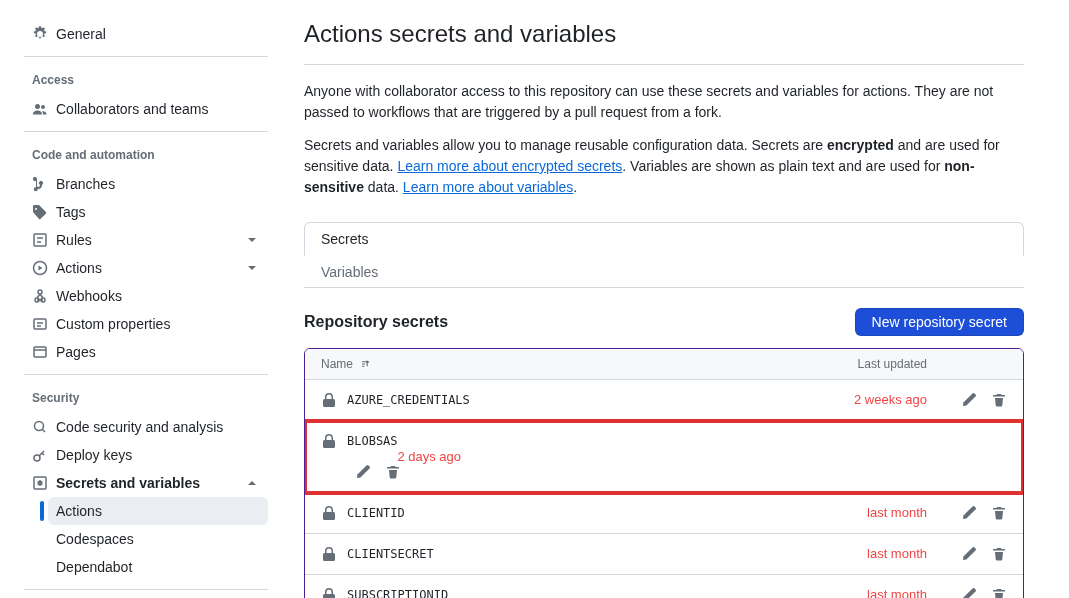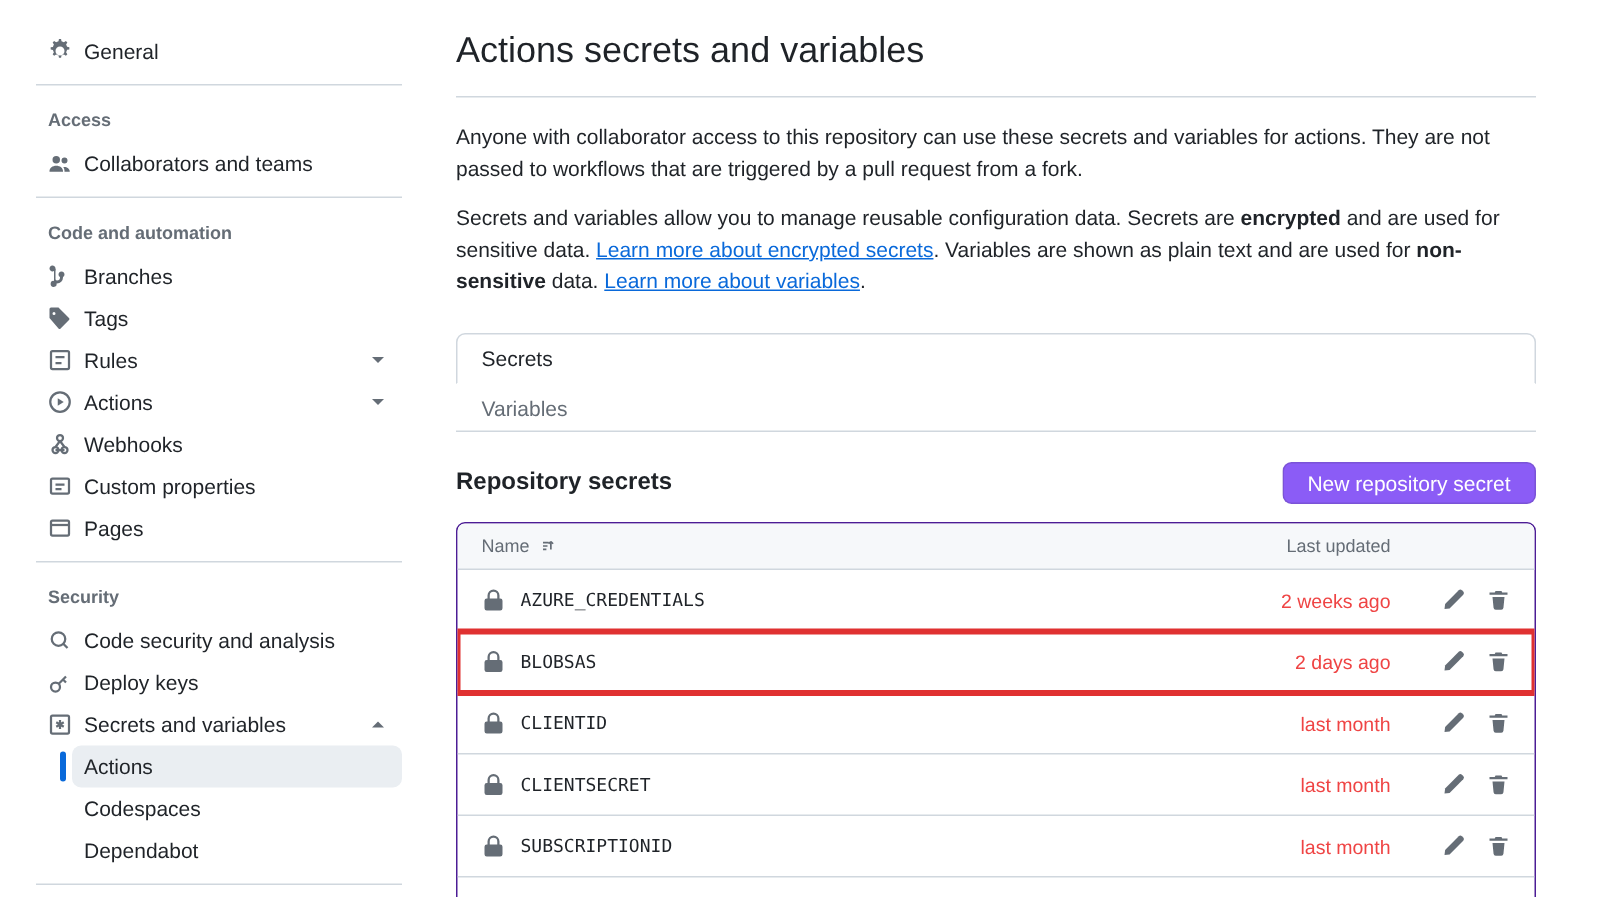--- a/index.html
+++ b/index.html
@@ -38,21 +38,21 @@
       align-items: center;
       justify-content: center;
       color: #656d76;
     }
     .nav-item .label { flex: 1; }
     .nav-item .chev {
       color: #656d76;
       width: 16px;
       height: 16px;
     }
-    .nav-item.bold .label { font-weight: 400; }
+    .nav-item.bold .label { font-weight: 700; }
     .nav-item.sub-active {
       background: #eaeef2;
       border-radius: 6px;
     }
     .nav-item.sub-active::before {
       content: "";
       position: absolute;
       left: -8px;
       top: 4px;
       bottom: 4px;
@@ -120,21 +120,21 @@
     }
     .section-header {
       display: flex;
       justify-content: space-between;
       align-items: center;
       margin-bottom: 12px;
       margin-top: 20px;
     }
     .section-header h2 { font-size: 16px; font-weight: 600; }
     .btn-primary {
-      background: #8b5cf6;
+      background: #1d4ed8;
       color: #fff;
       border: 1px solid rgba(31,35,40,0.15);
       padding: 5px 16px;
       border-radius: 6px;
       font-size: 14px;
       font-weight: 500;
       cursor: pointer;
     }
     .table {
       border: 1px solid #4c1d95;
@@ -148,30 +148,31 @@
       border-bottom: 1px solid #d0d7de;
       color: #656d76;
       font-size: 12px;
       align-items: center;
     }
     .col-name { flex: 1; display: flex; align-items: center; gap: 6px; }
     .col-updated { width: 140px; text-align: right; }
     .col-actions { width: 80px; }
     .table-row {
       display: flex;
-      align-items: center;
+      align-items: flex-start;
       padding: 12px 16px;
       border-bottom: 1px solid #d0d7de;
       position: relative;
     }
     .table-row:last-child { border-bottom: none; }
     .table-row.highlighted {
       outline: 4px solid #e03131;
       outline-offset: -2px;
       z-index: 1;
+      flex-direction: column;
     }
     .row-name {
       flex: 1;
       display: flex;
       align-items: center;
       gap: 10px;
       font-family: ui-monospace, SFMono-Regular, Menlo, monospace;
       font-size: 12px;
     }
     .row-name .lock-icon { color: #656d76; }

